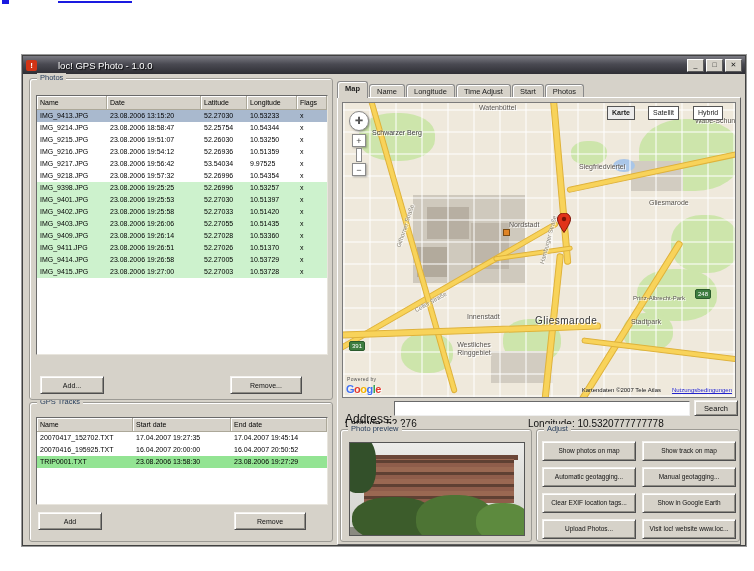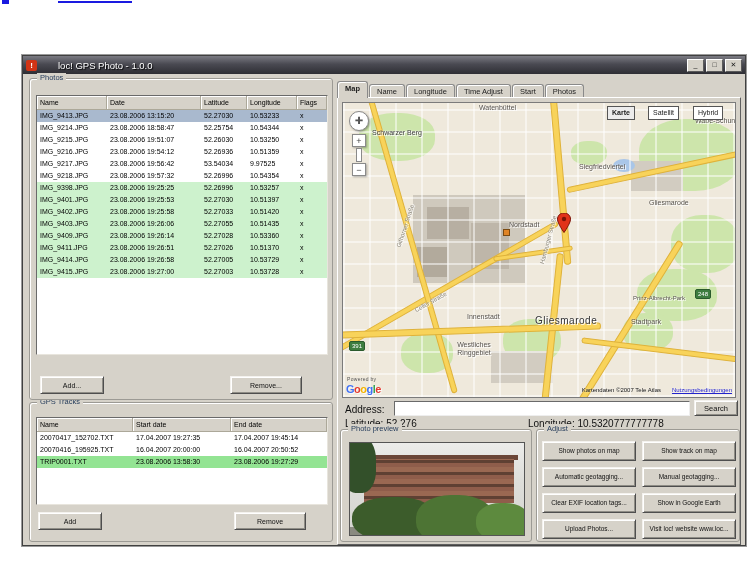--- a/index.html
+++ b/index.html
@@ -73,21 +73,21 @@
   .zoom-track{position:absolute;z-index:6;left:13px;top:45px;width:6px;height:14px;background:#fff;border:1px solid #8a8a8a;}
   .mt-btn{position:absolute;z-index:6;top:3px;height:14px;background:#fff;border:1px solid #555;font-size:7px;line-height:12px;padding:0 4px;color:#222;}
   .mt-btn.active{font-weight:bold;background:#ececec;}
   #mt-karte{left:264px;} #mt-sat{left:305px;} #mt-hyb{left:350px;}
   .powered-by{position:absolute;z-index:6;left:4px;bottom:15px;font-size:5px;color:#555;letter-spacing:.3px;}
   .google-logo{position:absolute;z-index:6;left:3px;bottom:2px;font-size:11px;font-weight:bold;letter-spacing:-.5px;text-shadow:1px 1px 1px #fff;}
   .map-copy{position:absolute;z-index:6;right:74px;bottom:4px;font-size:6px;color:#111;text-shadow:0 0 2px #fff;}
   .map-terms{position:absolute;z-index:6;right:3px;bottom:4px;font-size:6px;color:#2222cc;text-decoration:underline;text-shadow:0 0 2px #fff;}
 
   
-  #address-label{position:absolute;left:7px;top:306px;font-size:10px;color:#111;}
+  #address-label{position:absolute;left:7px;top:314px;font-size:12px;color:#111;}
   #address-input{position:absolute;left:56px;top:303px;width:296px;height:15px;border:1px solid;border-color:#6a6a6a #eee #eee #6a6a6a;background:#fff;font-size:8px;padding:0 2px;}
   #search-btn{position:absolute;left:356px;top:302px;width:44px;height:16px;font-size:7.5px;}
   #lat-text{position:absolute;left:7px;top:320px;font-size:10px;color:#111;}
   #lon-text{position:absolute;left:190px;top:320px;font-size:10px;color:#111;}
 
   
   #preview-group{left:2px;top:331px;width:192px;height:113px;}
   #preview-photo{position:absolute;left:8px;top:12px;width:176px;height:94px;border:1px solid #555;background:linear-gradient(#ececea,#dededa 40%,#d5d5d0);overflow:hidden;}
   .pv-roof{position:absolute;left:10px;top:12px;width:158px;height:5px;background:#6b4638;}
   .pv-building{position:absolute;left:14px;top:16px;width:150px;height:44px;background:repeating-linear-gradient(0deg,#8f5d4b 0 4px,#5f4033 4px 7px,#9a6852 7px 12px);}

